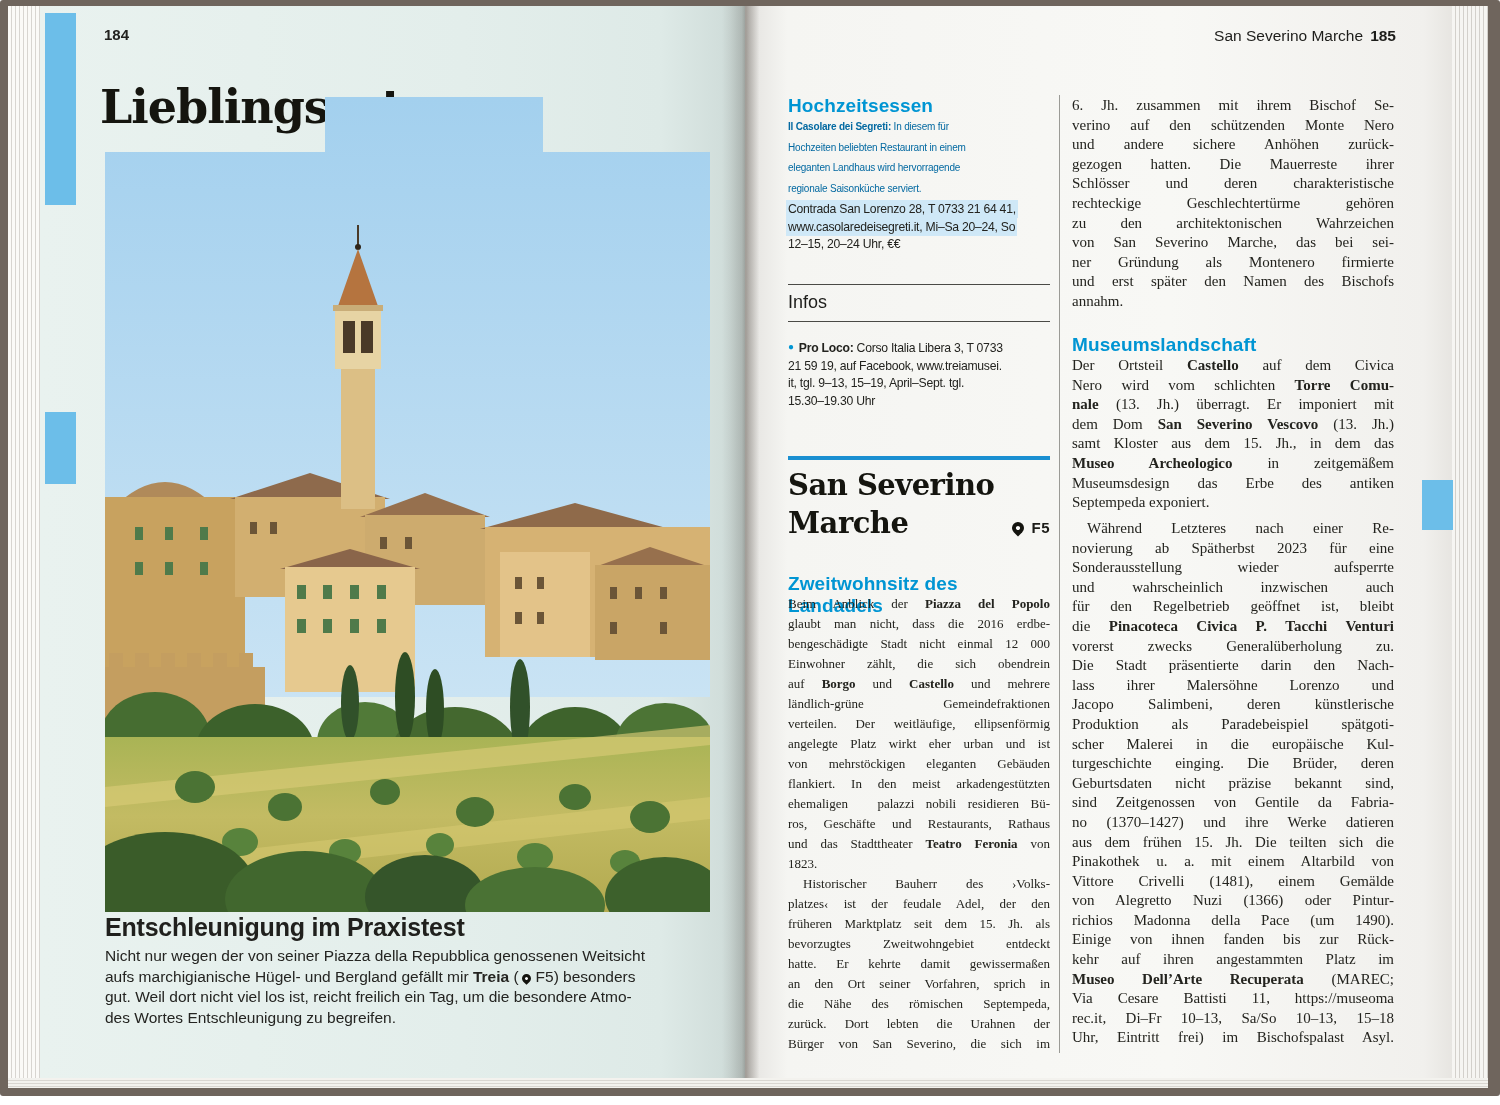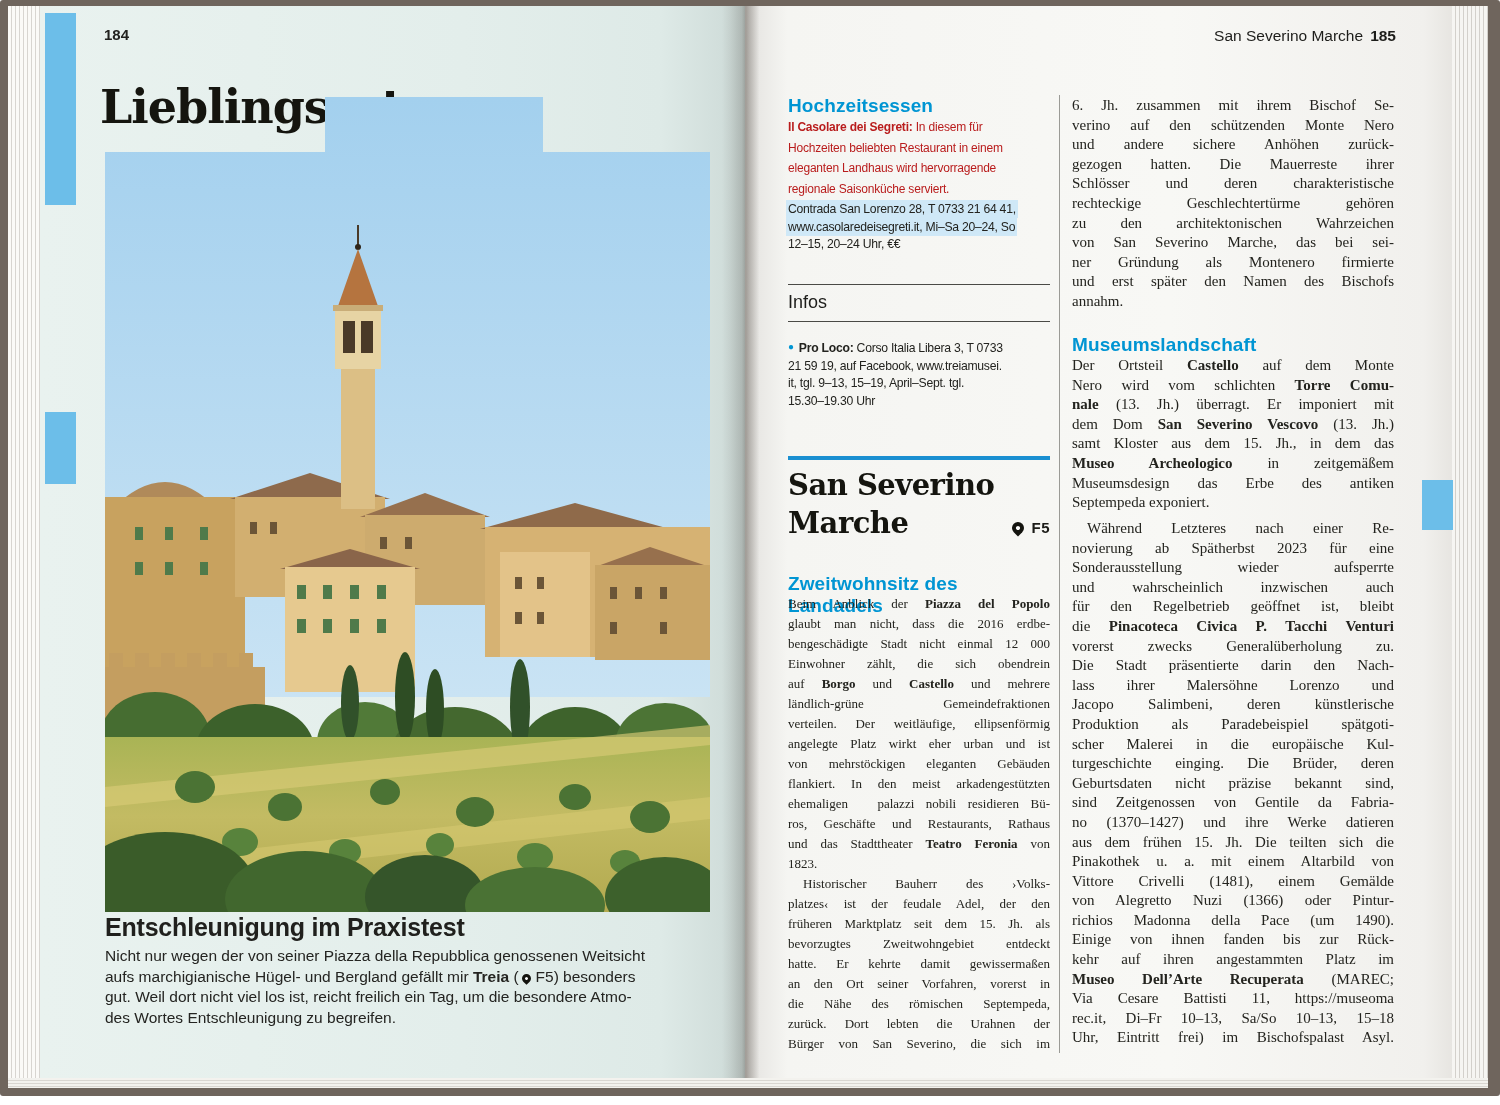--- a/index.html
+++ b/index.html
@@ -36,21 +36,21 @@
   .lp-heading{left:105px;top:913px;font-size:25px;font-weight:bold;color:#20201d;letter-spacing:-0.2px;}
   .lp-para{left:105px;top:946px;width:628px;font-size:15.5px;line-height:20.5px;color:#242421;}
   .lp-para .ln{white-space:nowrap;}
 
   
   .rp-header{left:996px;top:27px;width:400px;text-align:right;font-size:15.5px;color:#1d1d1a;}
   .rp-header b{margin-left:7px;}
   .col1{width:262px;}
   .col2{width:322px;}
   .h-blue{font-size:19px;font-weight:bold;color:#0095d3;letter-spacing:0.1px;}
-  .sans-block{font-size:12px;line-height:20.5px;color:#b91c1c;letter-spacing:-0.2px;}
+  .sans-block{font-size:10px;line-height:20.5px;color:#0369a1;letter-spacing:-0.2px;}
   .sans-block .ln{white-space:nowrap;}
   .addr-block{font-size:12.2px;line-height:17.5px;color:#23231f;letter-spacing:-0.25px;}
   .addr-block .ln{white-space:nowrap;}
   .rule{height:1px;background:#4a4a46;}
   .infos-title{font-size:18px;color:#1d1d1a;}
   .bar-blue{height:4px;background:#1a8fd1;}
   .sec-title{font-family:"DejaVu Serif",serif;font-weight:bold;font-size:29px;
      line-height:38px;color:#15150f;letter-spacing:-0.5px;text-align:center;}
   .sec-row2{display:flex;align-items:baseline;justify-content:space-between;width:262px;}
   .mapref{font-family:"Liberation Sans",sans-serif;font-size:15px;font-weight:bold;
@@ -272,42 +272,42 @@
     <div class="ln"><span>ros, Geschäfte und Restaurants, Rathaus</span></div>
     <div class="ln"><span>und das Stadttheater </span><span class="seg-b">Teatro Feronia</span><span> von</span></div>
     <div class="ln"><span>1823.</span></div>
   </div>
 <div class="abs serif-block serif-c1 col1" style="left:788px;top:874px;">
     <div class="ln"><span class="seg-ind"></span><span>Historischer Bauherr des ›Volks-</span></div>
     <div class="ln"><span>platzes‹ ist der feudale Adel, der den</span></div>
     <div class="ln"><span>früheren Marktplatz seit dem 15. Jh. als</span></div>
     <div class="ln"><span>bevorzugtes Zweitwohngebiet entdeckt</span></div>
     <div class="ln"><span>hatte. Er kehrte damit gewissermaßen</span></div>
-    <div class="ln"><span>an den Ort seiner Vorfahren, vorerst in</span></div>
+    <div class="ln"><span>an den Ort seiner Vorfahren, sprich in</span></div>
     <div class="ln"><span>die Nähe des römischen Septempeda,</span></div>
     <div class="ln"><span>zurück. Dort lebten die Urahnen der</span></div>
     <div class="ln"><span>Bürger von San Severino, die sich im</span></div>
   </div>
 
 <div class="abs serif-block serif-c2 col2 p-end" style="left:1072px;top:96px;">
     <div class="ln"><span>6. Jh. zusammen mit ihrem Bischof Se-</span></div>
     <div class="ln"><span>verino auf den schützenden Monte Nero</span></div>
     <div class="ln"><span>und andere sichere Anhöhen zurück-</span></div>
     <div class="ln"><span>gezogen hatten. Die Mauerreste ihrer</span></div>
     <div class="ln"><span>Schlösser und deren charakteristische</span></div>
     <div class="ln"><span>rechteckige Geschlechtertürme gehören</span></div>
     <div class="ln"><span>zu den architektonischen Wahrzeichen</span></div>
     <div class="ln"><span>von San Severino Marche, das bei sei-</span></div>
     <div class="ln"><span>ner Gründung als Montenero firmierte</span></div>
     <div class="ln"><span>und erst später den Namen des Bischofs</span></div>
     <div class="ln"><span>annahm.</span></div>
   </div>
 <div class="abs h-blue col2" style="left:1072px;top:334px;">Museumslandschaft</div>
 <div class="abs serif-block serif-c2 col2 p-end" style="left:1072px;top:356px;">
-    <div class="ln"><span>Der Ortsteil </span><span class="seg-b">Castello</span><span> auf dem Monte</span></div>
+    <div class="ln"><span>Der Ortsteil </span><span class="seg-b">Castello</span><span> auf dem Civica</span></div>
     <div class="ln"><span>Nero wird vom schlichten </span><span class="seg-b">Torre Comu-</span></div>
     <div class="ln"><span class="seg-b">nale</span><span> (13. Jh.) überragt. Er imponiert mit</span></div>
     <div class="ln"><span>dem Dom </span><span class="seg-b">San Severino Vescovo</span><span> (13. Jh.)</span></div>
     <div class="ln"><span>samt Kloster aus dem 15. Jh., in dem das</span></div>
     <div class="ln"><span class="seg-b">Museo Archeologico</span><span> in zeitgemäßem</span></div>
     <div class="ln"><span>Museumsdesign das Erbe des antiken</span></div>
     <div class="ln"><span>Septempeda exponiert.</span></div>
   </div>
 <div class="abs serif-block serif-c2 col2" style="left:1072px;top:519px;">
     <div class="ln"><span class="seg-ind"></span><span>Während Letzteres nach einer Re-</span></div>

